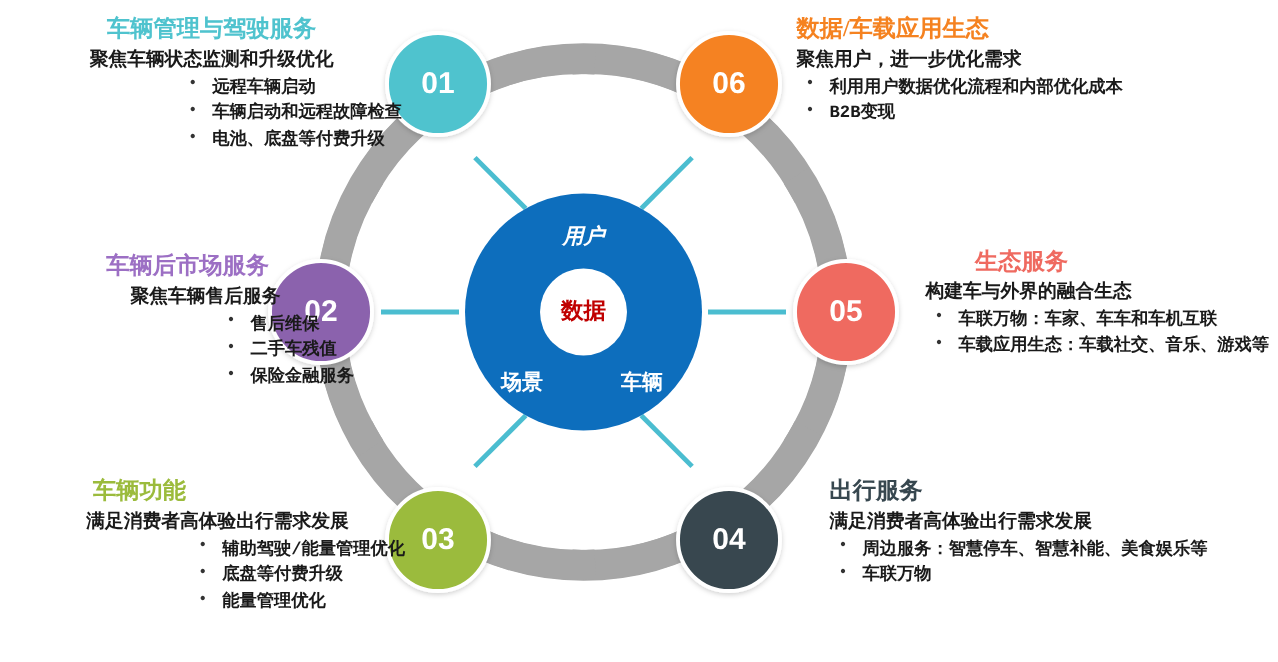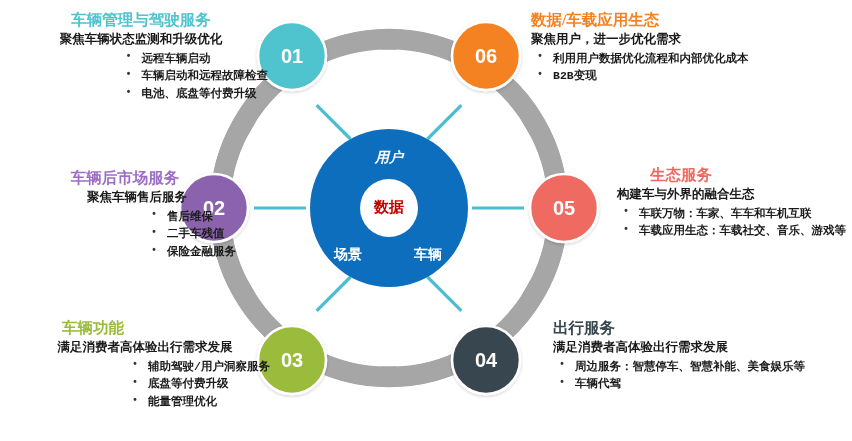--- a/index.html
+++ b/index.html
@@ -193,21 +193,21 @@
       <li>售后维保</li>
       <li>二手车残值</li>
       <li>保险金融服务</li>
     </ul>
   </div>
 
   <div class="blk b3 ralign">
     <div class="ttl" style="color:#9bbb3c;">车辆功能</div>
     <div class="sub">满足消费者高体验出行需求发展</div>
     <ul>
-      <li>辅助驾驶/用户洞察服务</li>
+      <li>辅助驾驶/能量管理优化</li>
       <li>底盘等付费升级</li>
       <li>能量管理优化</li>
     </ul>
   </div>
 
   <div class="blk b6">
     <div class="ttl" style="color:#f58220;">数据/车载应用生态</div>
     <div class="sub">聚焦用户，进一步优化需求</div>
     <ul>
       <li>利用用户数据优化流程和内部优化成本</li>
@@ -222,17 +222,17 @@
       <li>车联万物：车家、车车和车机互联</li>
       <li>车载应用生态：车载社交、音乐、游戏等</li>
     </ul>
   </div>
 
   <div class="blk b4">
     <div class="ttl" style="color:#37474f;">出行服务</div>
     <div class="sub">满足消费者高体验出行需求发展</div>
     <ul>
       <li>周边服务：智慧停车、智慧补能、美食娱乐等</li>
-      <li>车辆代驾</li>
+      <li>车联万物</li>
     </ul>
   </div>
 
 </div>
 
 </body></html>

